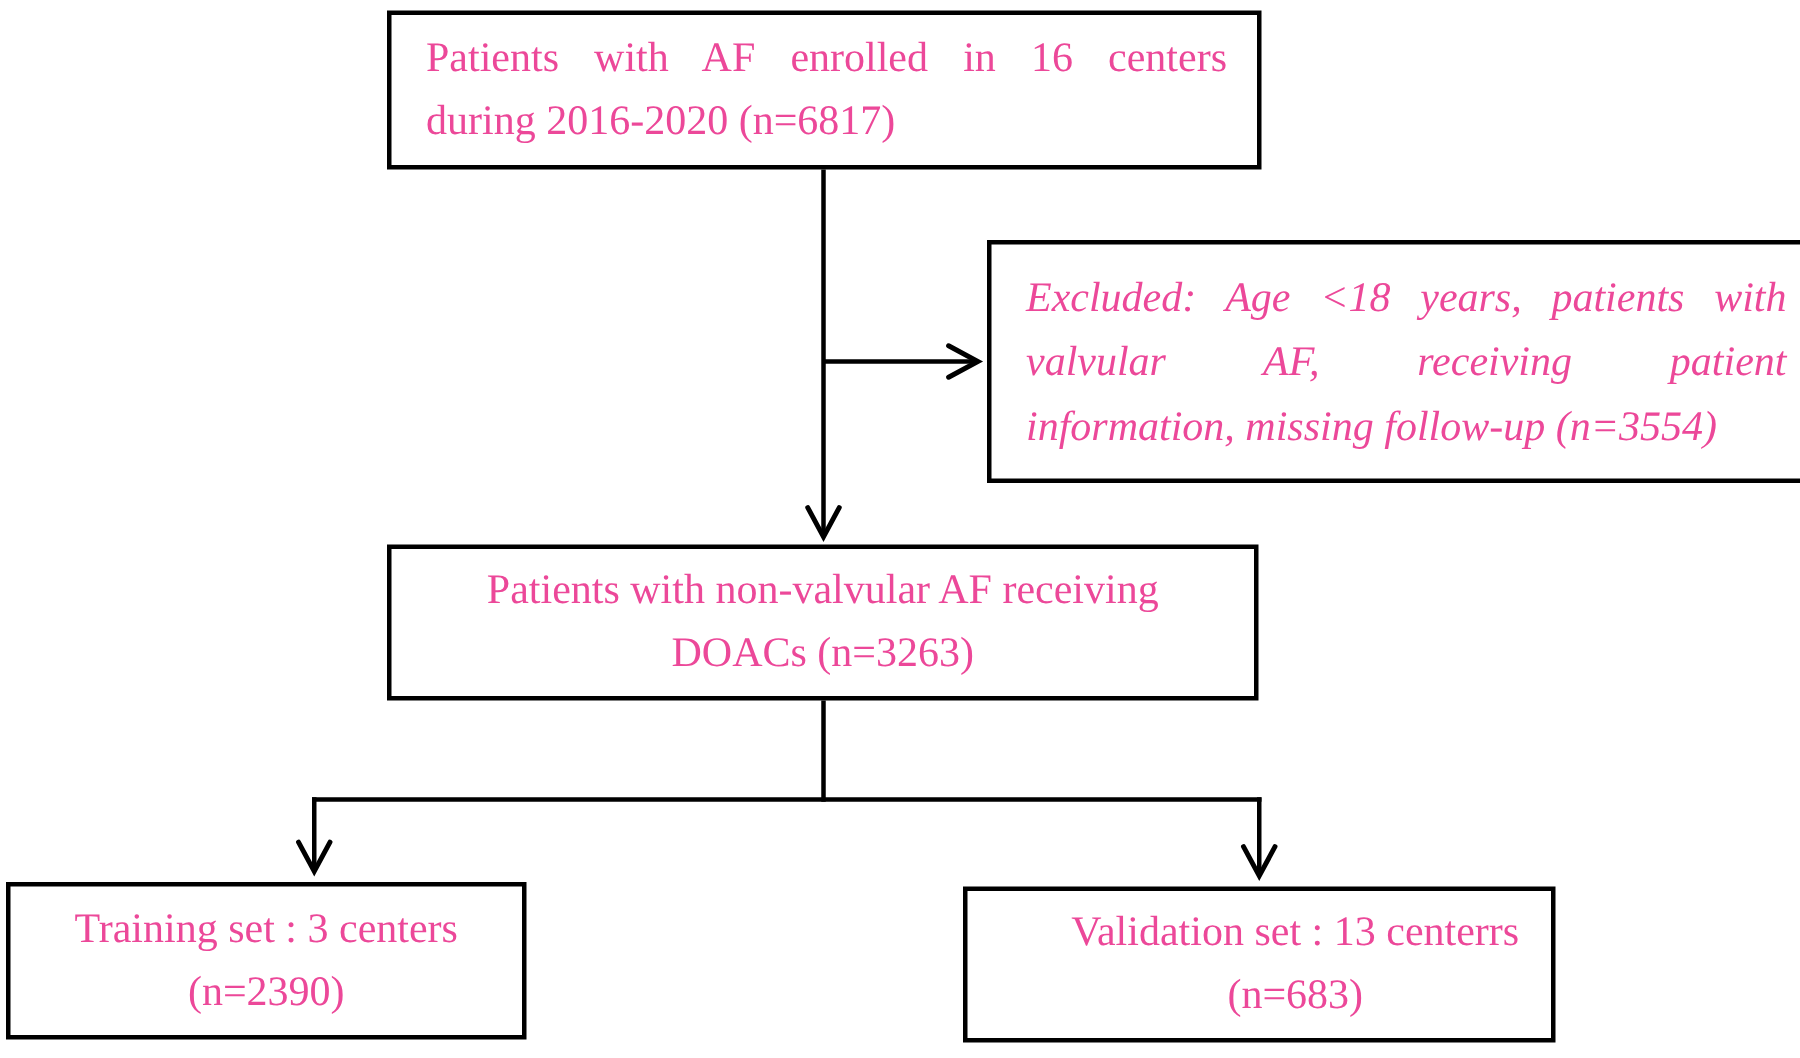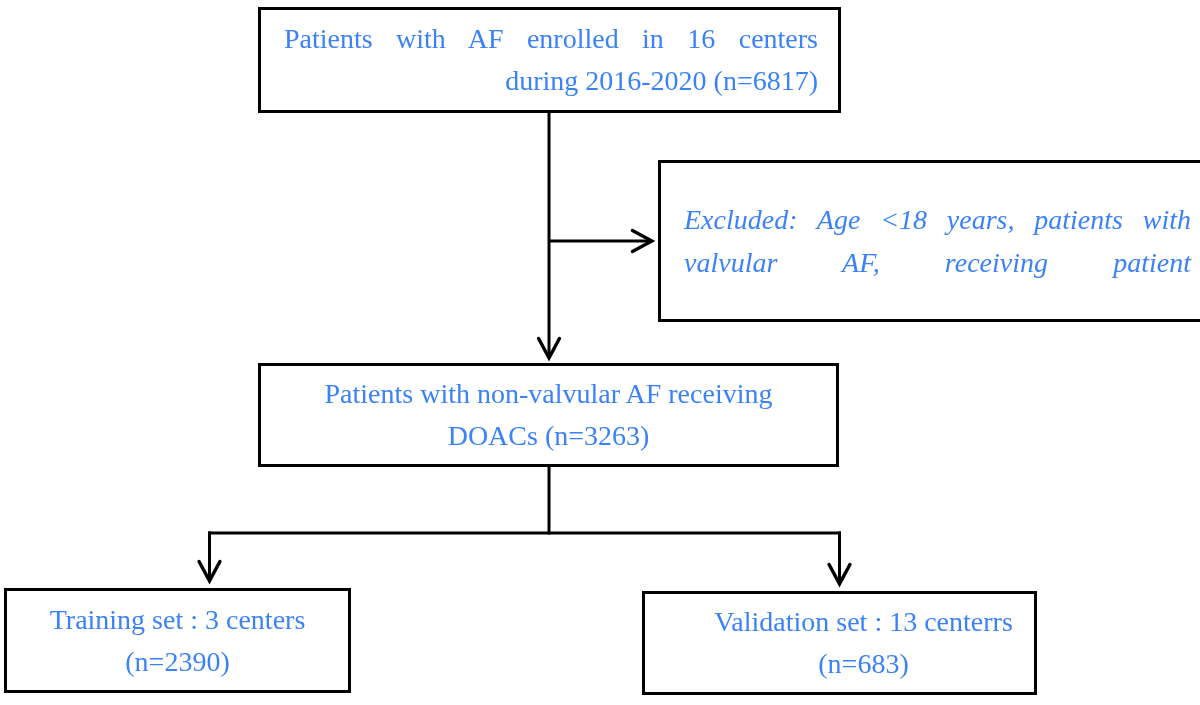--- a/index.html
+++ b/index.html
@@ -7,21 +7,21 @@
     padding: 0;
     background: #ffffff;
   }
   .stage {
     position: relative;
     width: 1200px;
     height: 705px;
     background: #ffffff;
     overflow: hidden;
     font-family: "Liberation Serif", serif;
-    color: #3b82f6;
+    color: #ec4899;
   }
   .connectors {
     position: absolute;
     left: 0;
     top: 0;
     width: 1200px;
     height: 705px;
     pointer-events: none;
   }
   .box {
@@ -37,21 +37,21 @@
   }
   .box .ln {
     display: block;
     width: 100%;
   }
   
   .jbox {
     padding: 0 20px 0 23px;
   }
   .jbox .ln {
-    text-align: right;
+    text-align: left;
   }
   .jbox .ln.stretch {
     text-align: justify;
     text-align-last: justify;
   }
   
   .cbox .ln {
     text-align: center;
   }
   #box-enrolled   { left: 258px; top: 7px;   width: 583px; height: 106px; }
@@ -86,20 +86,21 @@
   </svg>
 
   <div class="box jbox" id="box-enrolled">
     <span class="ln stretch">Patients with AF enrolled in 16 centers</span>
     <span class="ln">during 2016-2020 (n=6817)</span>
   </div>
 
   <div class="box jbox" id="box-excluded">
     <span class="ln stretch">Excluded: Age &lt;18 years, patients with</span>
     <span class="ln stretch">valvular AF, receiving patient</span>
+    <span class="ln">information, missing follow-up (n=3554)</span>
   </div>
 
   <div class="box cbox" id="box-nonvalvular">
     <span class="ln">Patients with non-valvular AF receiving</span>
     <span class="ln">DOACs (n=3263)</span>
   </div>
 
   <div class="box cbox" id="box-training">
     <span class="ln">Training set : 3 centers</span>
     <span class="ln">(n=2390)</span>

